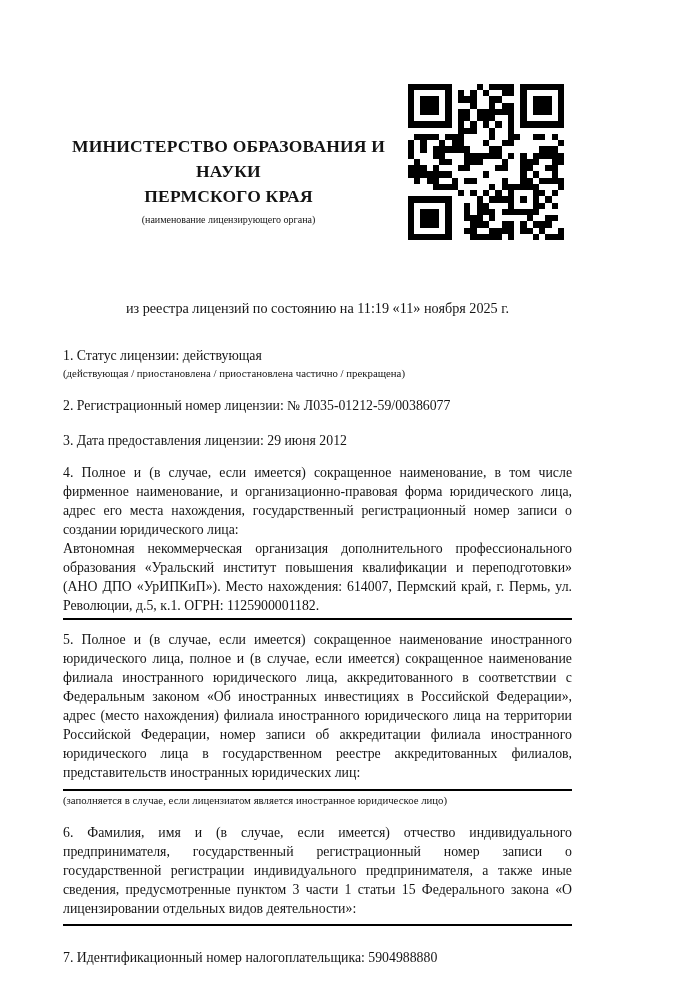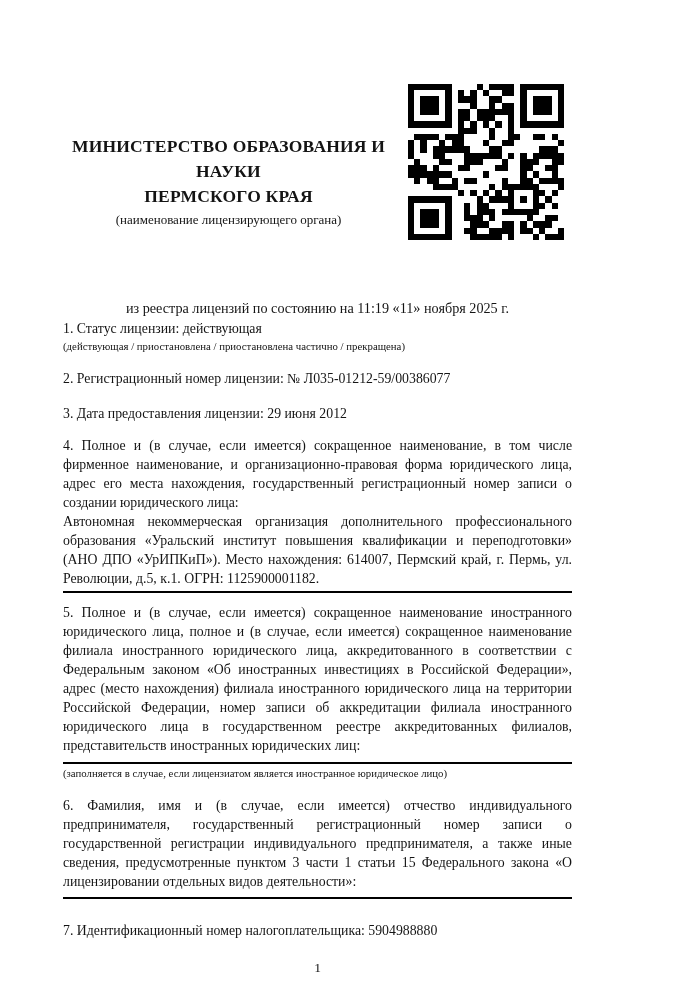--- a/index.html
+++ b/index.html
@@ -11,35 +11,35 @@
     font-size: 13.8px;
     line-height: 19px;
     overflow: hidden;
   }
   .page { width: 604px; height: 989px; position: relative; }
 
   
   .header { display: flex; align-items: flex-start; padding: 84px 40px 0 63px; }
   .ministry { flex: 1 1 auto; text-align: center; padding-top: 50px; padding-right: 14px; }
   .ministry-name { font-weight: bold; font-size: 17.5px; line-height: 25px; letter-spacing: 0.2px; }
-  .ministry-caption { font-size: 13px; line-height: 13px; margin-top: 4px; }
+  .ministry-caption { font-size: 10px; line-height: 13px; margin-top: 4px; }
   .qr { width: 156px; height: 156px; flex: 0 0 auto; display: block; }
 
   
   .content { padding: 0 32px 0 63px; }
   .title { text-align: center; font-size: 14.2px; line-height: 21px; }
   .para { text-align: justify; text-align-last: left; }
   .caption { text-align: left; font-size: 10.8px; line-height: 13px; }
   .rule { border-top: 2px solid #000; height: 0; }
   .underlined { border-bottom: 2px solid #000; padding-bottom: 3px; }
   .pageno { text-align: center; font-size: 13.5px; line-height: 16px; }
 
   
   [data-name="document-title"]   { margin-top: 58px; }
-  [data-name="item1-status"]     { }
+  [data-name="item1-status"]     { margin-top: 27px; }
   [data-name="item1-caption"]    { margin-top: 2px; }
   [data-name="item2-reg-number"] { margin-top: 16px; }
   [data-name="item3-grant-date"] { margin-top: 16px; }
   [data-name="item4-block"]      { margin-top: 13px; }
   [data-name="item4-caption"]    { margin-top: 2px; }
   [data-name="item5-text"]       { margin-top: 10px; }
   [data-name="item5-rule"]       { margin-top: 7px; }
   [data-name="item5-caption"]    { margin-top: 3px; }
   [data-name="item6-text"]       { margin-top: 16px; }
   [data-name="item6-rule"]       { margin-top: 6px; }

